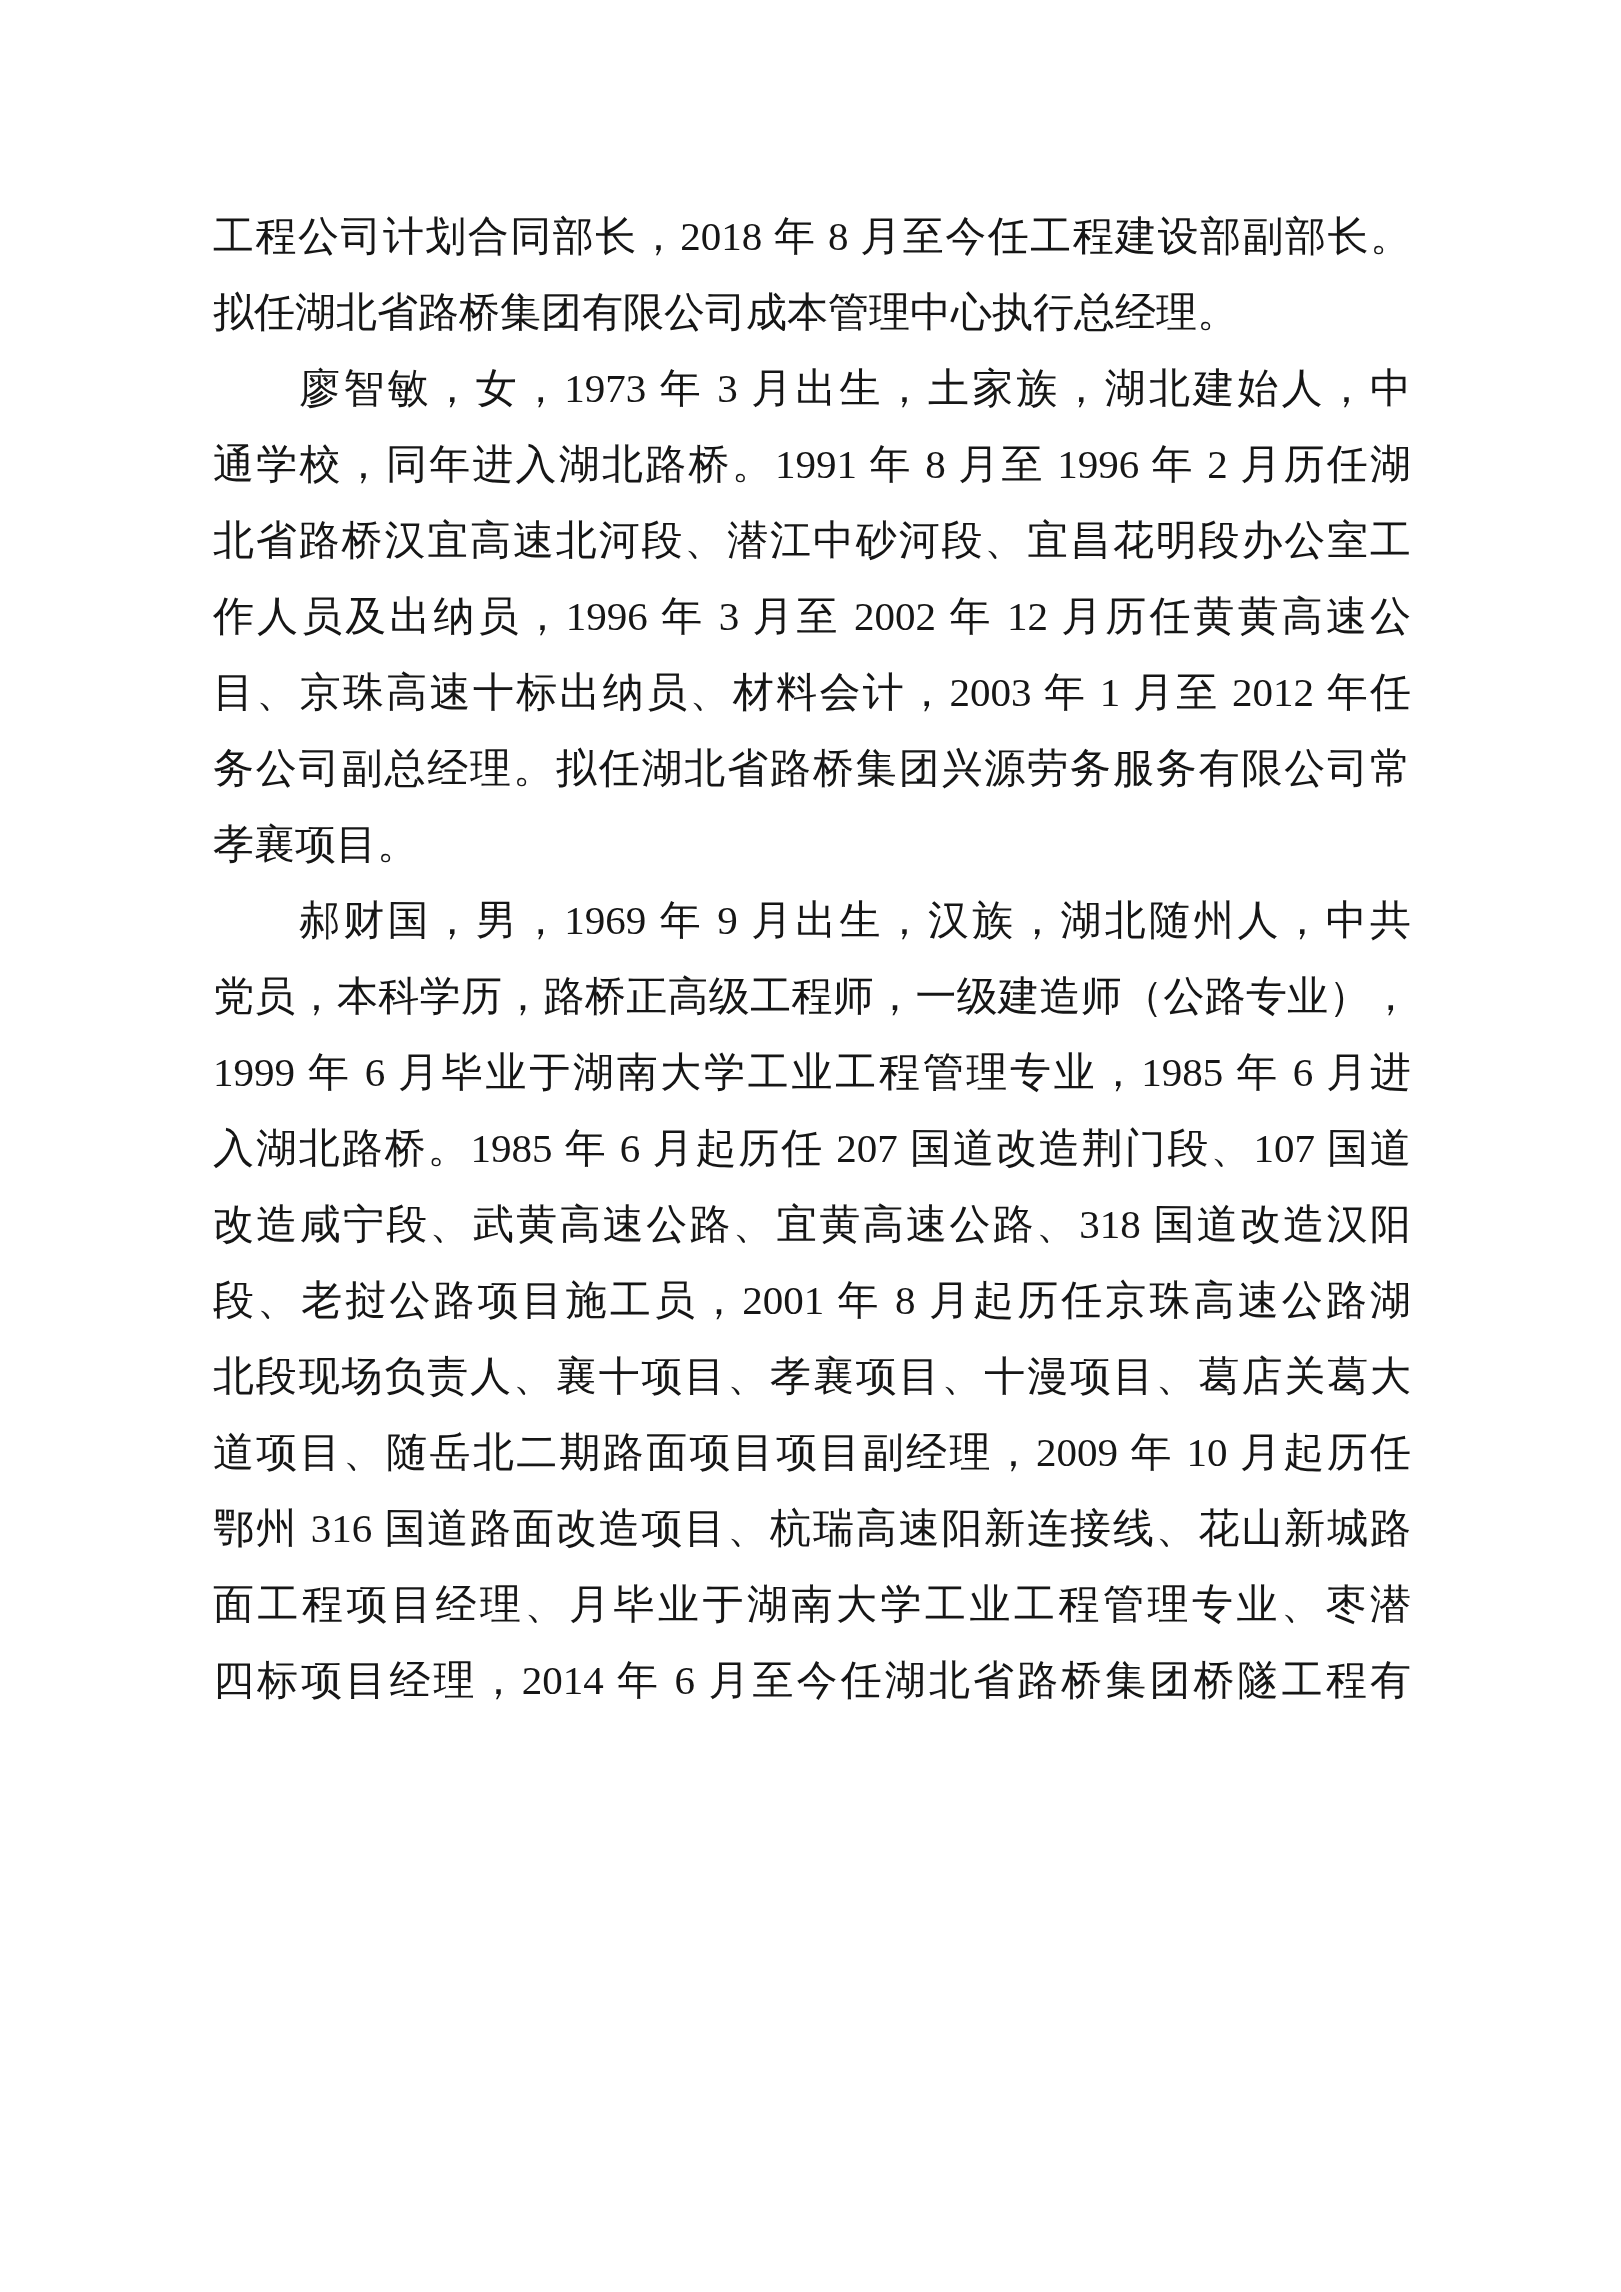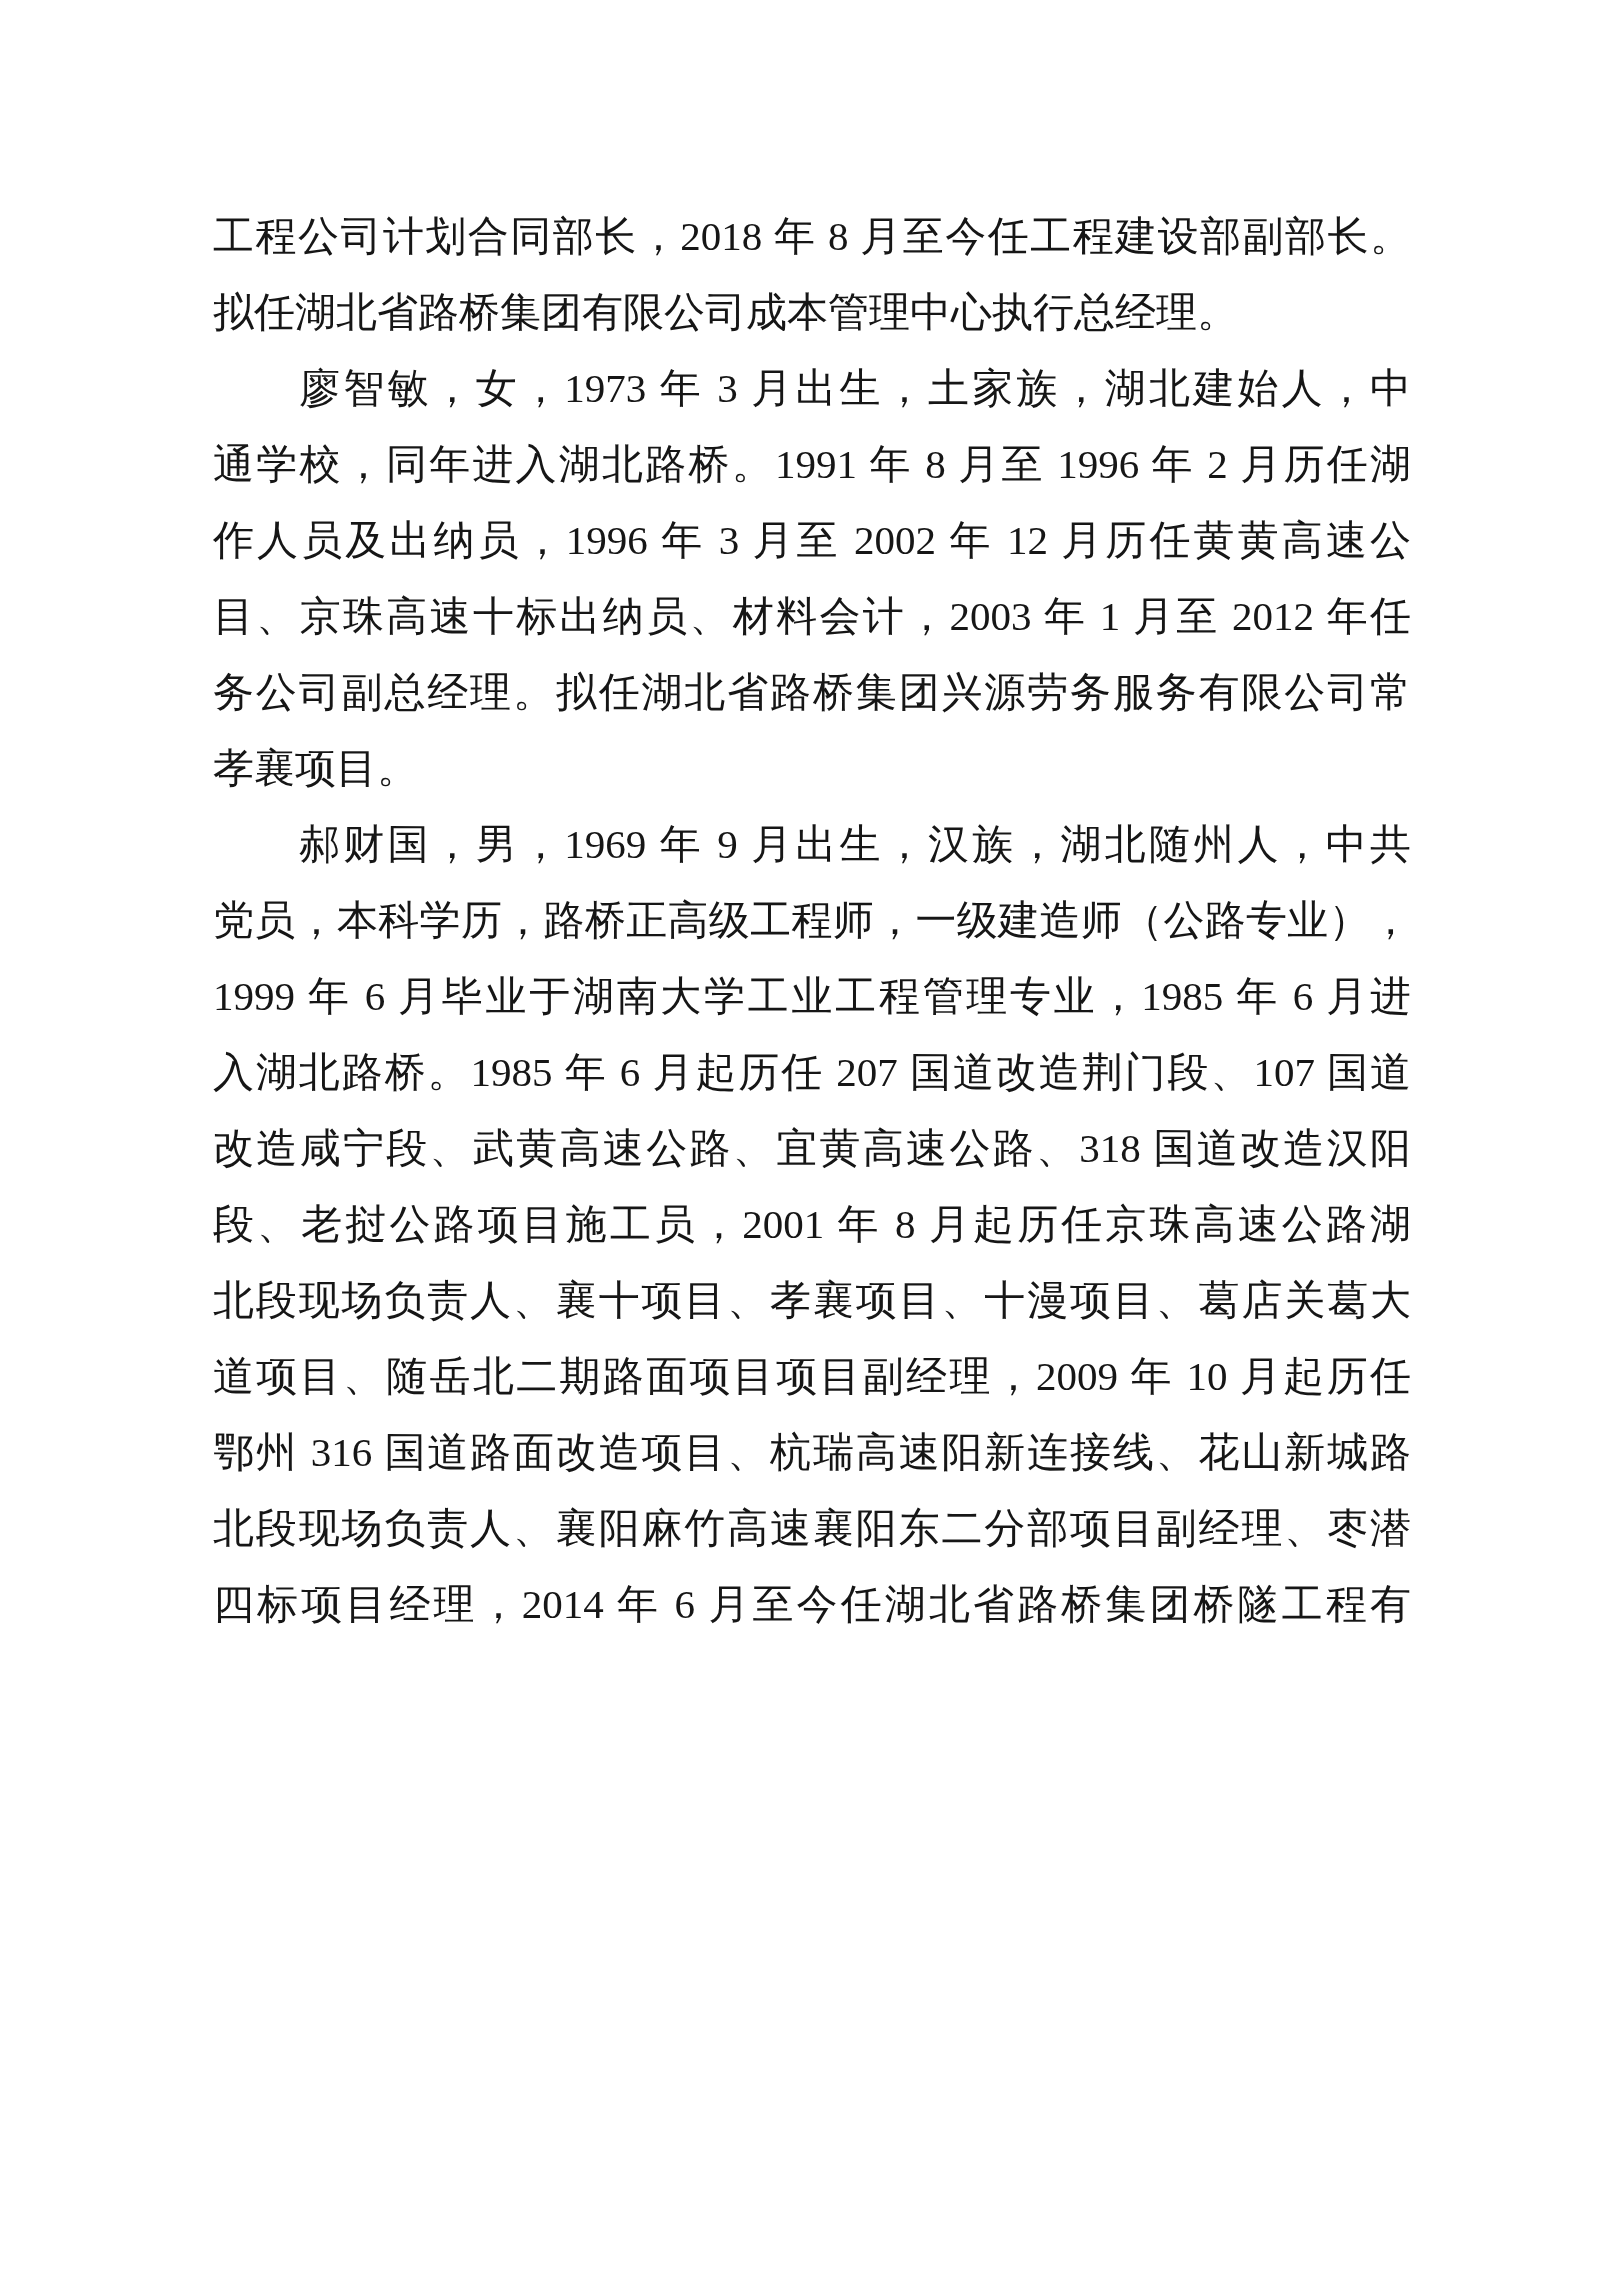--- a/index.html
+++ b/index.html
@@ -54,35 +54,36 @@
   <div class="text-block">
 
     <div class="para">
       <div class="line">工程公司计划合同部长，2018 年 8 月至今任工程建设部副部长。</div>
       <div class="line end">拟任湖北省路桥集团有限公司成本管理中心执行总经理。</div>
     </div>
 
     <div class="para">
       <div class="line indent">廖智敏，女，1973 年 3 月出生，土家族，湖北建始人，中</div>
       <div class="line">通学校，同年进入湖北路桥。1991 年 8 月至 1996 年 2 月历任湖</div>
+      <div class="line">北省路桥汉宜高速北河段、潜江中砂河段、宜昌花明段办公室工</div>
       <div class="line">作人员及出纳员，1996 年 3 月至 2002 年 12 月历任黄黄高速公</div>
       <div class="line">目、京珠高速十标出纳员、材料会计，2003 年 1 月至 2012 年任</div>
       <div class="line">务公司副总经理。拟任湖北省路桥集团兴源劳务服务有限公司常</div>
       <div class="line end">孝襄项目。</div>
     </div>
 
     <div class="para">
       <div class="line indent">郝财国，男，1969 年 9 月出生，汉族，湖北随州人，中共</div>
       <div class="line">党员，本科学历，路桥正高级工程师，一级建造师（公路专业），</div>
       <div class="line">1999 年 6 月毕业于湖南大学工业工程管理专业，1985 年 6 月进</div>
       <div class="line">入湖北路桥。1985 年 6 月起历任 207 国道改造荆门段、107 国道</div>
       <div class="line">改造咸宁段、武黄高速公路、宜黄高速公路、318 国道改造汉阳</div>
       <div class="line">段、老挝公路项目施工员，2001 年 8 月起历任京珠高速公路湖</div>
       <div class="line">北段现场负责人、襄十项目、孝襄项目、十漫项目、葛店关葛大</div>
       <div class="line">道项目、随岳北二期路面项目项目副经理，2009 年 10 月起历任</div>
       <div class="line">鄂州 316 国道路面改造项目、杭瑞高速阳新连接线、花山新城路</div>
-      <div class="line">北段现场负责人、襄阳麻竹高速襄阳东二分部项目副经理、枣潜</div>
+      <div class="line">面工程项目经理、月毕业于湖南大学工业工程管理专业、枣潜</div>
       <div class="line">四标项目经理，2014 年 6 月至今任湖北省路桥集团桥隧工程有</div>
     </div>
 
   </div>
 </div>
 
 
 </body></html>

